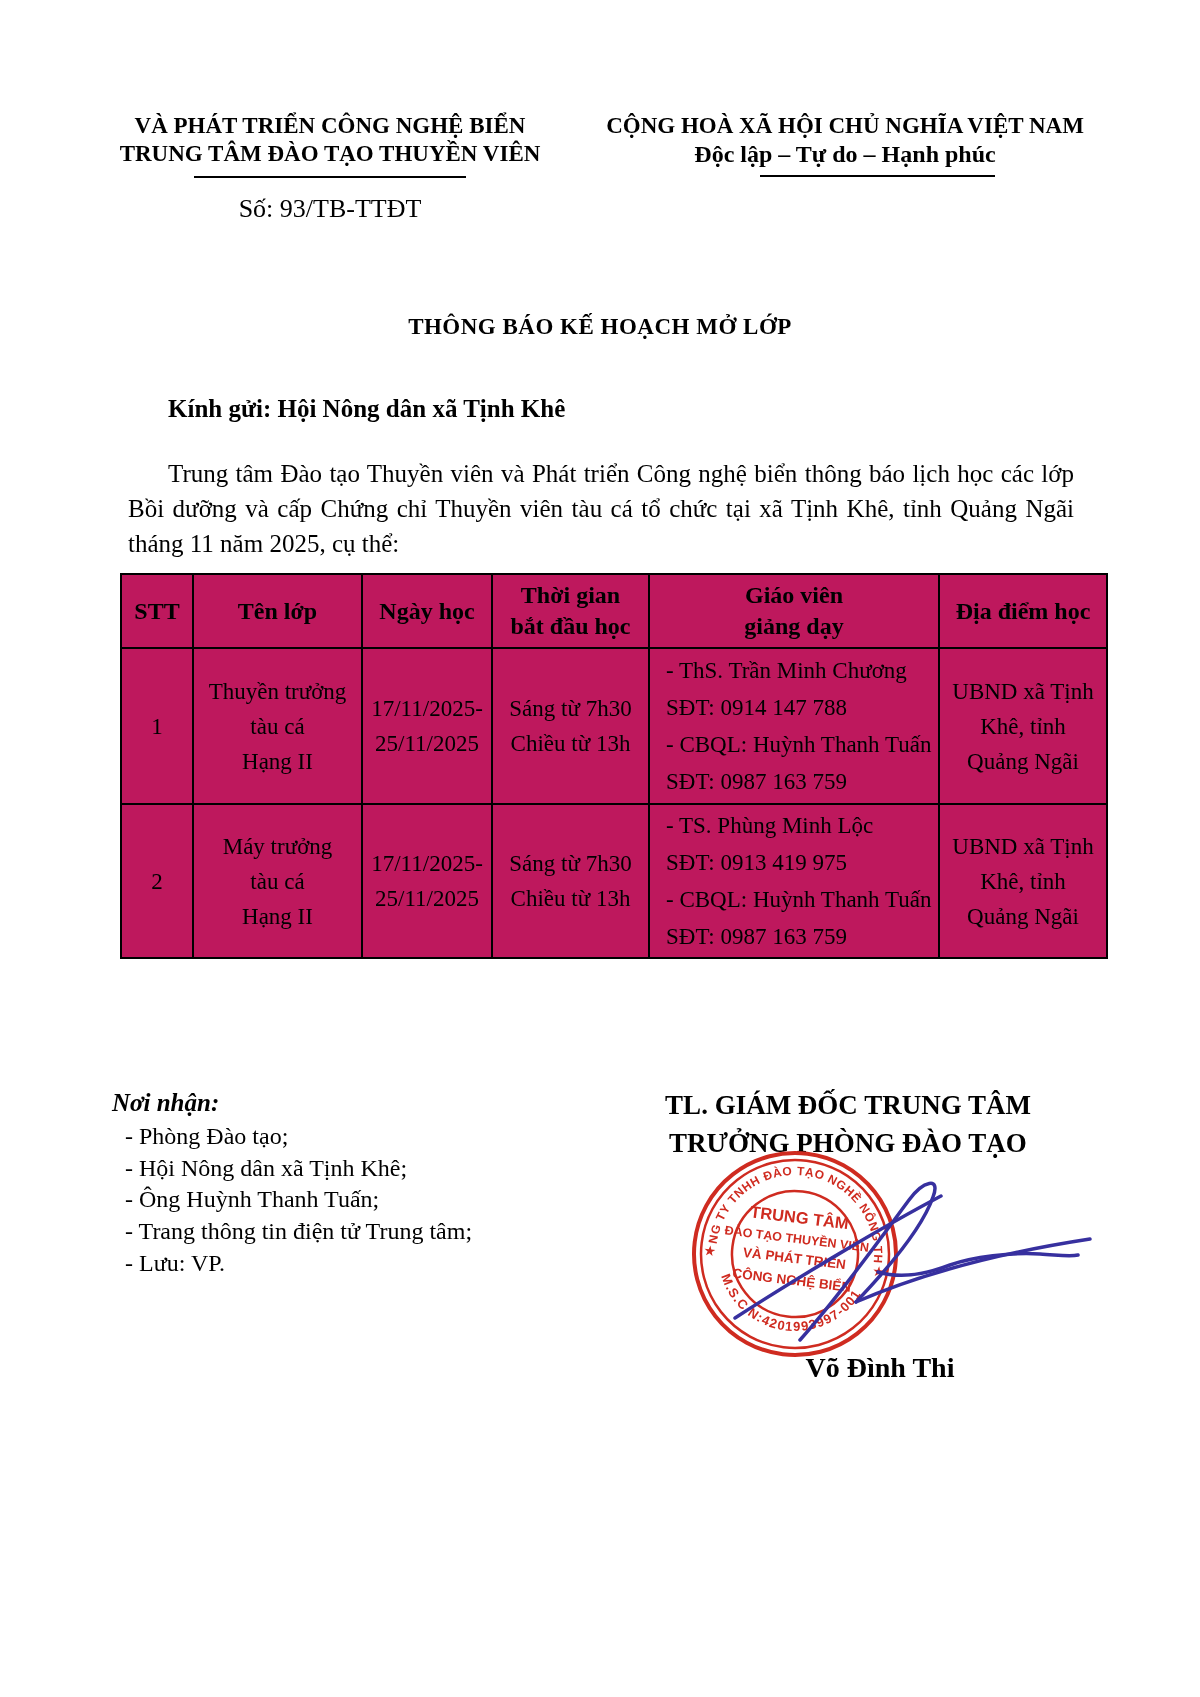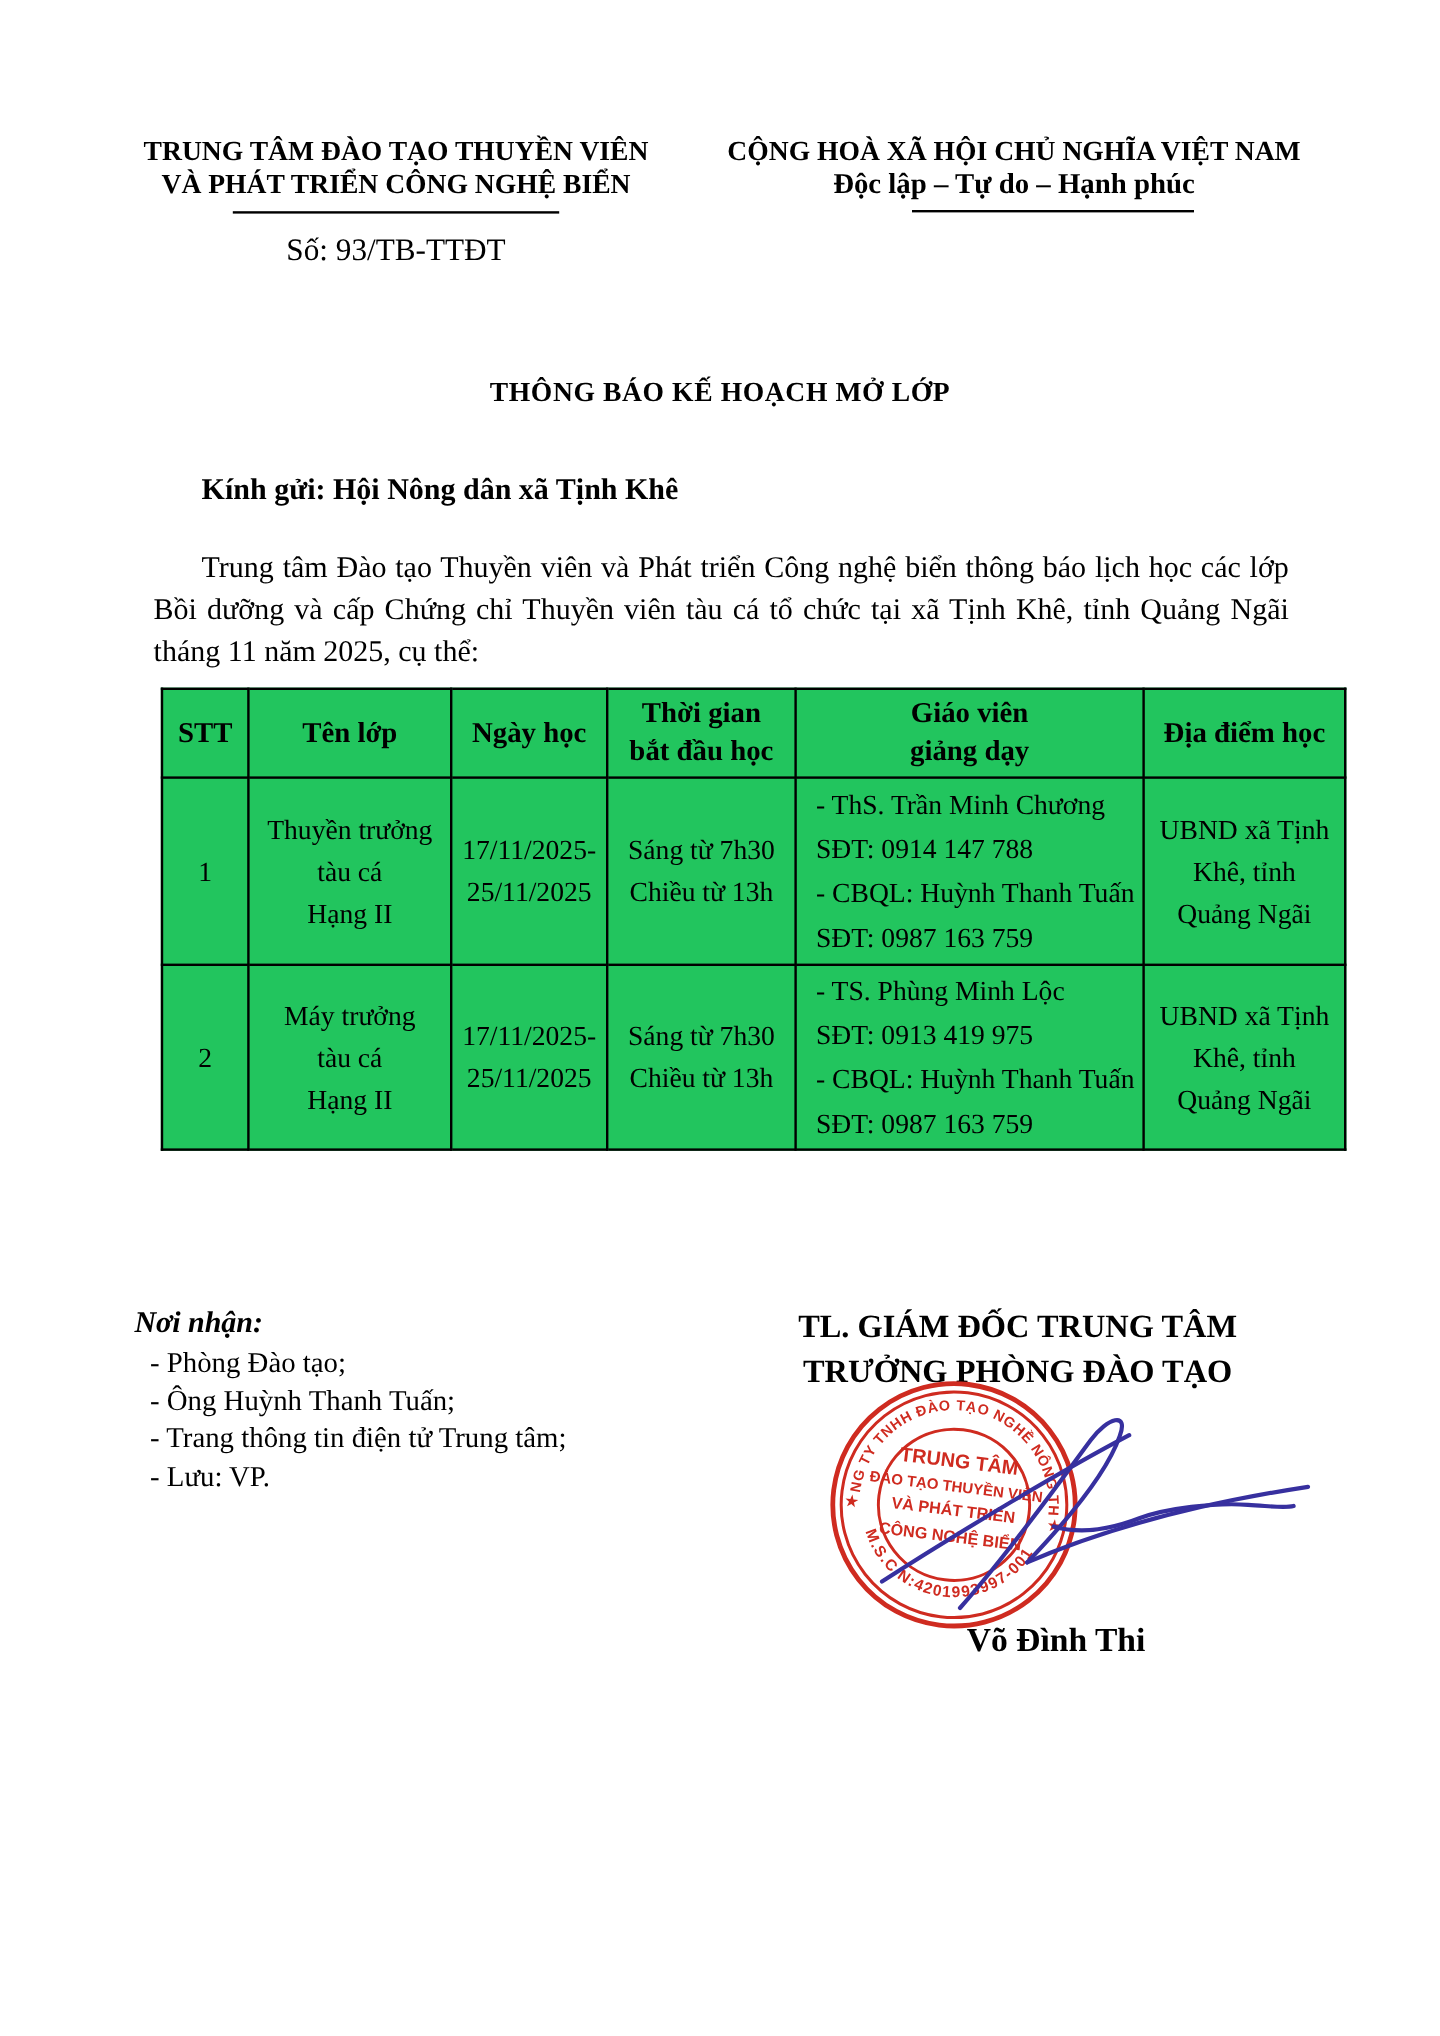--- a/index.html
+++ b/index.html
@@ -24,21 +24,21 @@
   .date-line { font-size:26px; font-style:italic; margin-top:14px; padding-left:70px; white-space:nowrap; }
 
   .doc-title { left:110px; top:314px; width:980px; font-size:23px; font-weight:bold; letter-spacing:0.5px; }
   .salutation { left:168px; top:395px; font-size:25px; font-weight:bold; }
 
   .body-par { left:128px; width:946px; font-size:25px; text-align:justify; }
   .intro { top:456px; line-height:35px; text-indent:40px; }
   .closing { top:982px; line-height:43px; text-indent:40px; }
 
   
-  .schedule { left:134px; top:573px; border-collapse:collapse; table-layout:fixed; background:#22c55e; }
+  .schedule { left:120px; top:573px; border-collapse:collapse; table-layout:fixed; background:#be185d; }
   .schedule th, .schedule td {
     border:2px solid #000; vertical-align:middle; text-align:center;
     font-size:23px; line-height:35px; padding:0; overflow:hidden;
   }
   .schedule th { font-weight:bold; font-size:24px; line-height:31px; }
   .schedule td.gv { text-align:left; padding-left:16px; line-height:37px; }
 
   
   .recipients { left:112px; top:1089px; }
   .recipients-label { font-size:25px; font-weight:bold; font-style:italic; }
@@ -51,22 +51,22 @@
 
   svg text { font-family:"Liberation Sans", sans-serif; }
   .ink-layer { left:0; top:0; pointer-events:none; }
 </style>
 </head>
 <body>
 
 <div class="page">
 
   <div class="abs org-block ctr">
+    <div class="org-line">VÀ PHÁT TRIỂN CÔNG NGHỆ BIỂN</div>
     <div class="org-line">TRUNG TÂM ĐÀO TẠO THUYỀN VIÊN</div>
-    <div class="org-line">VÀ PHÁT TRIỂN CÔNG NGHỆ BIỂN</div>
     <div class="org-rule"></div>
     <div class="doc-number">Số: 93/TB-TTĐT</div>
   </div>
 
   <div class="abs nat-block ctr">
     <div class="nat-line1">CỘNG HOÀ XÃ HỘI CHỦ NGHĨA VIỆT NAM</div>
     <div class="nat-line2">Độc lập – Tự do – Hạnh phúc</div>
     <div class="nat-rule"></div>
   </div>
 
@@ -162,20 +162,21 @@
         <div>Quảng Ngãi</div>
       </td>
     </tr>
   </tbody>
     </table>
 
 
   <div class="abs recipients">
     <div class="recipients-label">Nơi nhận:</div>
     <div class="recipient-item">- Phòng Đào tạo;</div>
+    <div class="recipient-item">- Hội Nông dân xã Tịnh Khê;</div>
     <div class="recipient-item">- Ông Huỳnh Thanh Tuấn;</div>
     <div class="recipient-item">- Trang thông tin điện tử Trung tâm;</div>
     <div class="recipient-item">- Lưu: VP.</div>
   </div>
 
   <div class="abs sig-titles ctr">
     <div>TL. GIÁM ĐỐC TRUNG TÂM</div>
     <div>TRƯỞNG PHÒNG ĐÀO TẠO</div>
   </div>
 

